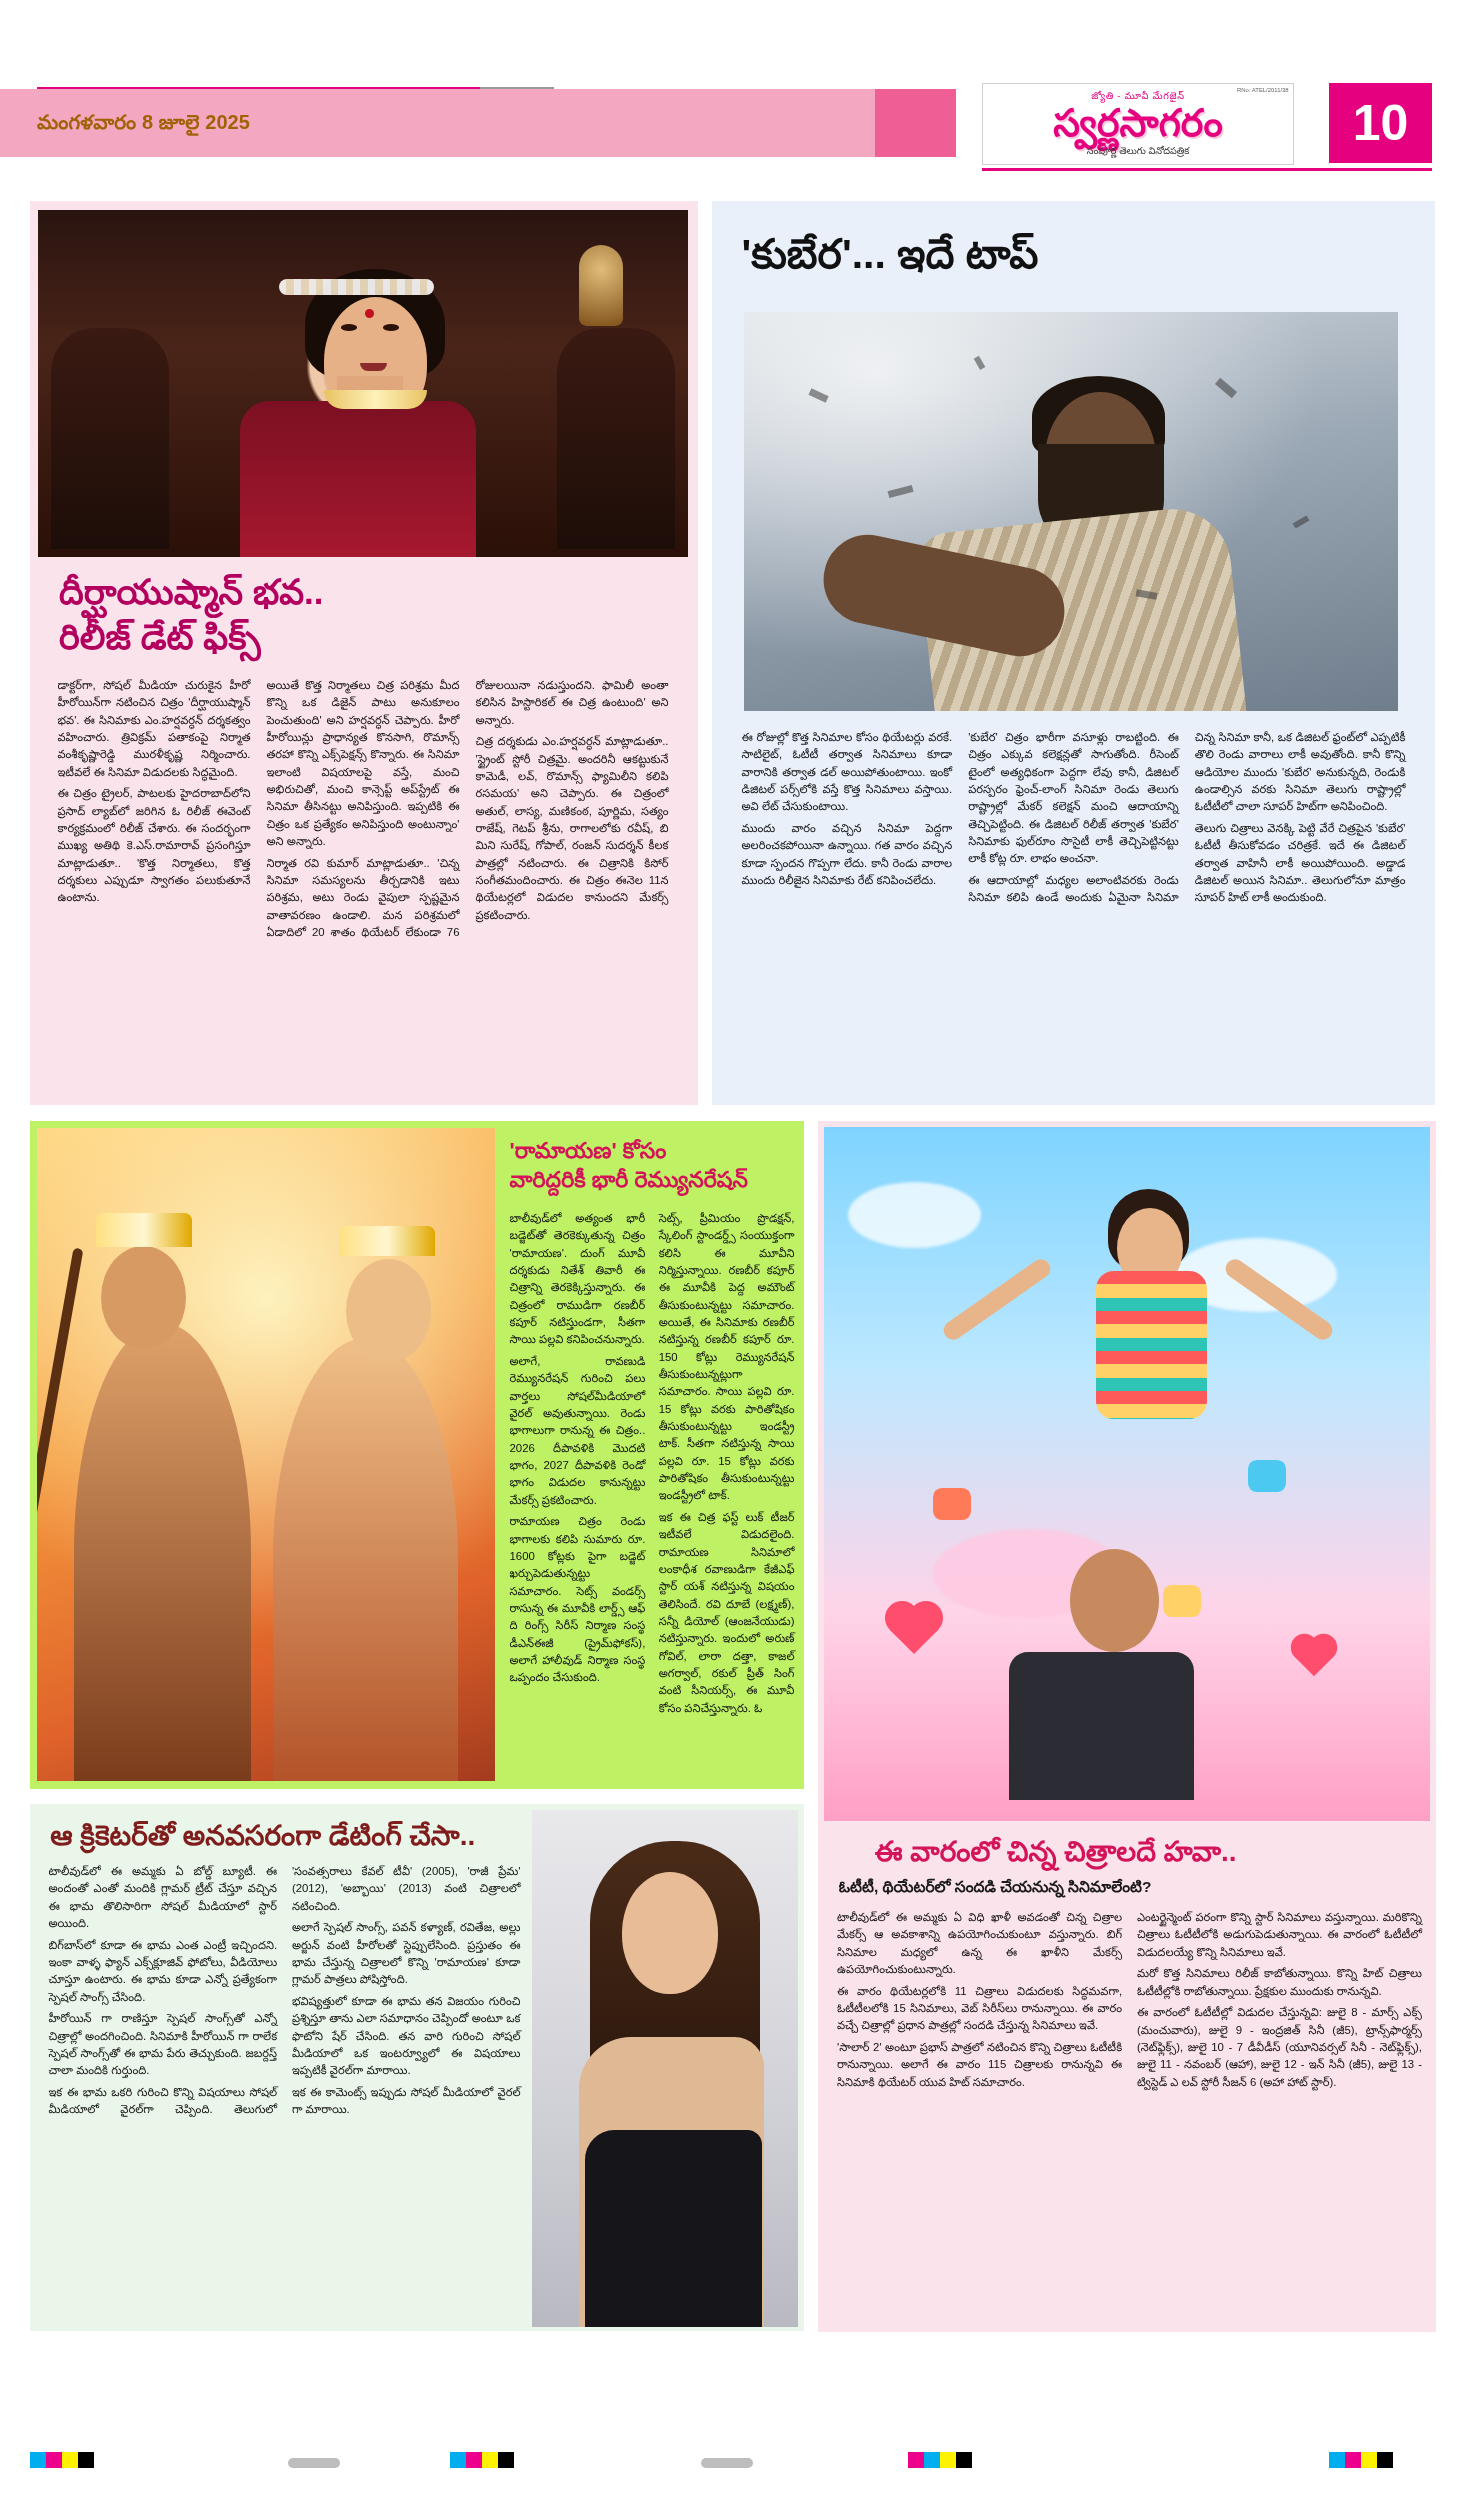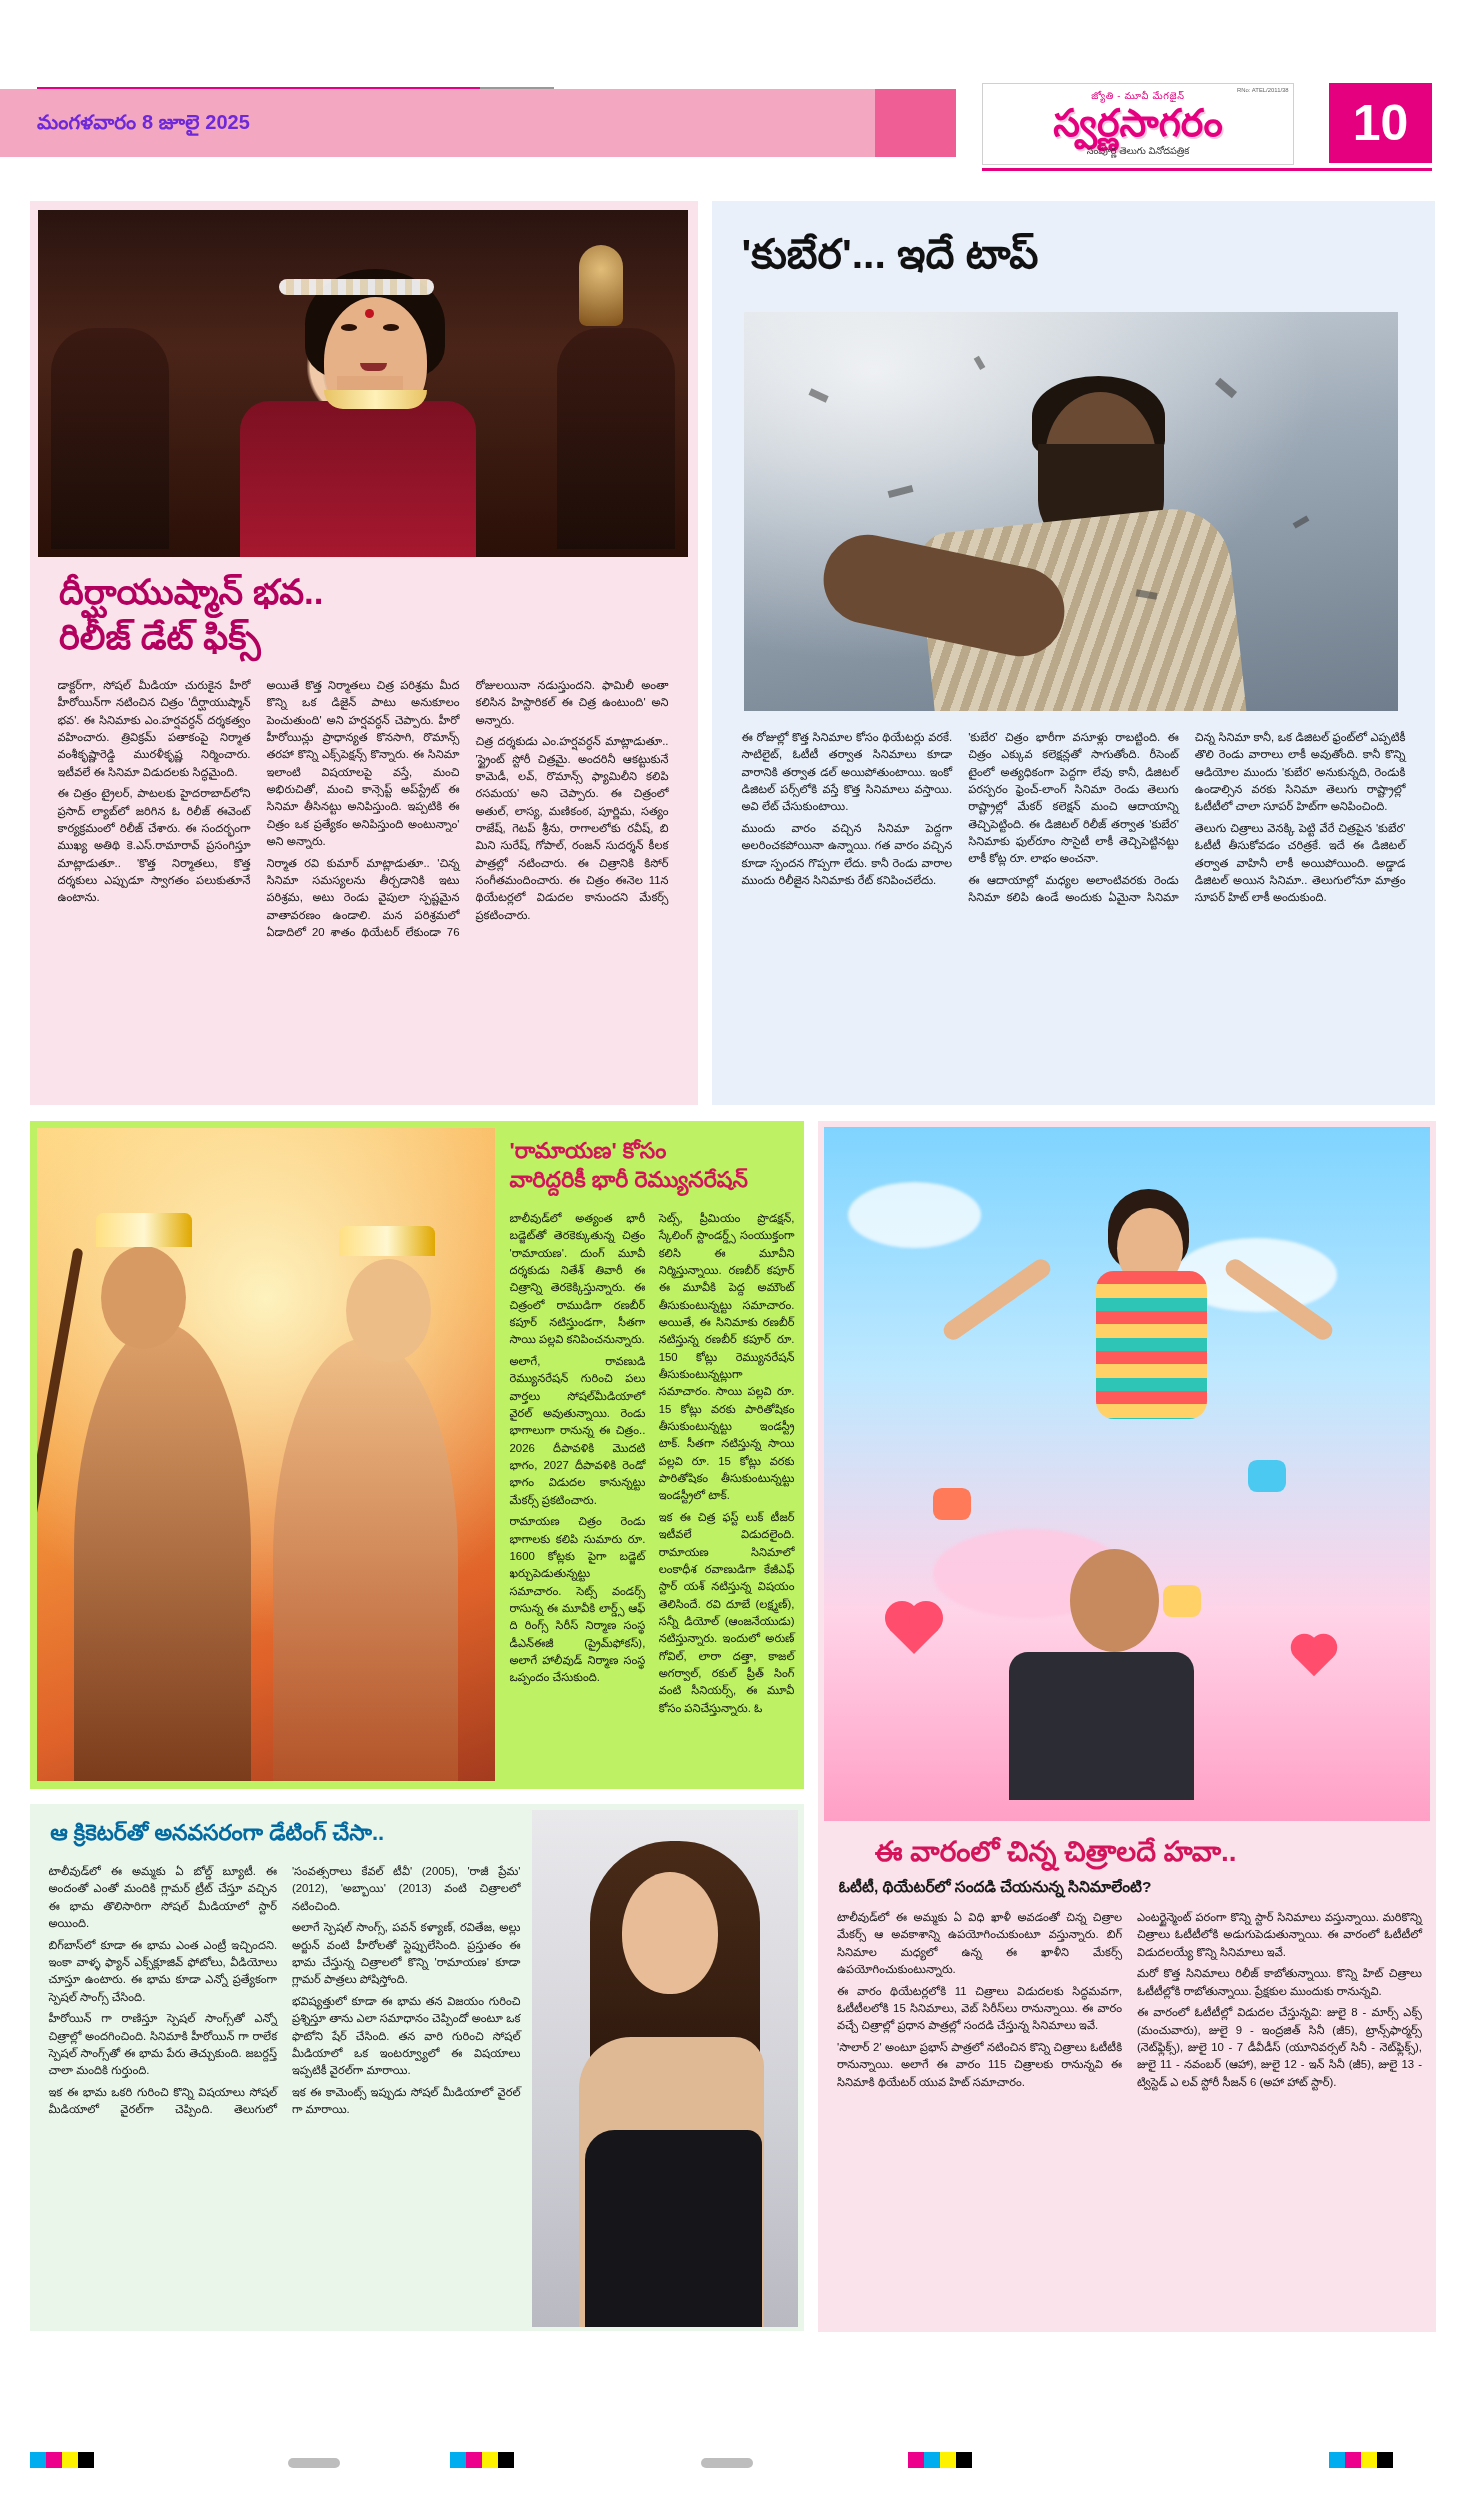--- a/index.html
+++ b/index.html
@@ -7,21 +7,21 @@
   .page{
     width:1465px;height:2512px;position:relative;background:#ffffff;
     overflow:hidden;
   }
   
   .masthead{position:absolute;left:0;top:0;width:1465px;height:192px;}
   .mh-pinkbar{position:absolute;left:0;top:89px;width:875px;height:68px;background:#f4a7c0;}
   .mh-pinkbar2{position:absolute;left:875px;top:89px;width:81px;height:68px;background:#ef5f96;}
   .mh-date{
     position:absolute;left:37px;top:111px;width:310px;height:29.5px;
-    font-size:20px;color:#6d28d9;font-weight:bold;letter-spacing:0.1px;
+    font-size:20px;color:#a16207;font-weight:bold;letter-spacing:0.1px;
   }
   .mh-thin1{position:absolute;left:37px;top:87px;width:443px;height:5.2px;background:#e4007f;}
   .mh-thin2{position:absolute;left:480px;top:87px;width:74px;height:5.2px;background:#999;}
   .logo-box{
     position:absolute;left:982px;top:83px;width:310px;height:80px;
     border:1.5px solid #d0d0d0;background:#fff;display:flex;align-items:center;justify-content:center;
     flex-direction:column;
   }
   .logo-top{font-size:9.6px;color:#e4007f;letter-spacing:0.7px;}
   .logo-main{
@@ -63,21 +63,21 @@
 
   
   .a4{left:818px;top:1121px;width:618px;height:1211px;background:#fbe3ec;}
   .a4 .img{position:absolute;left:5.9px;top:5.9px;width:606px;height:694px;overflow:hidden;}
   .a4 .title{position:absolute;left:20.7px;top:715px;width:583px;font-size:28px;font-weight:bold;color:#d4145a;margin-left:36px;}
   .a4 .subtitle{position:absolute;left:20.7px;top:757px;width:583px;font-size:15.5px;font-weight:bold;color:#1a1a1a;}
   .a4 .body{position:absolute;left:19px;top:788px;width:585px;column-count:2;column-gap:14.8px;}
 
   
   .a5{left:29.5px;top:1804px;width:774px;height:527px;background:#eaf6ea;}
-  .a5 .title{position:absolute;left:20.7px;top:16px;width:480px;font-size:22px;font-weight:bold;color:#0369a1;}
+  .a5 .title{position:absolute;left:20.7px;top:16px;width:480px;font-size:28px;font-weight:bold;color:#7f1d1d;}
   .a5 .img{position:absolute;left:502px;top:5.9px;width:266px;height:517px;overflow:hidden;}
   .a5 .body{position:absolute;left:19px;top:59px;width:472px;column-count:2;column-gap:14.8px;}
 
   
   .regbar{position:absolute;bottom:44px;height:16px;display:flex;}
   .regbar i{display:block;width:16px;height:16px;}
   .greybar{position:absolute;bottom:44px;height:10.3px;background:#bdbdbd;border-radius:5.2px;width:52px;}
 
   
   .ph{position:absolute;inset:0;}

